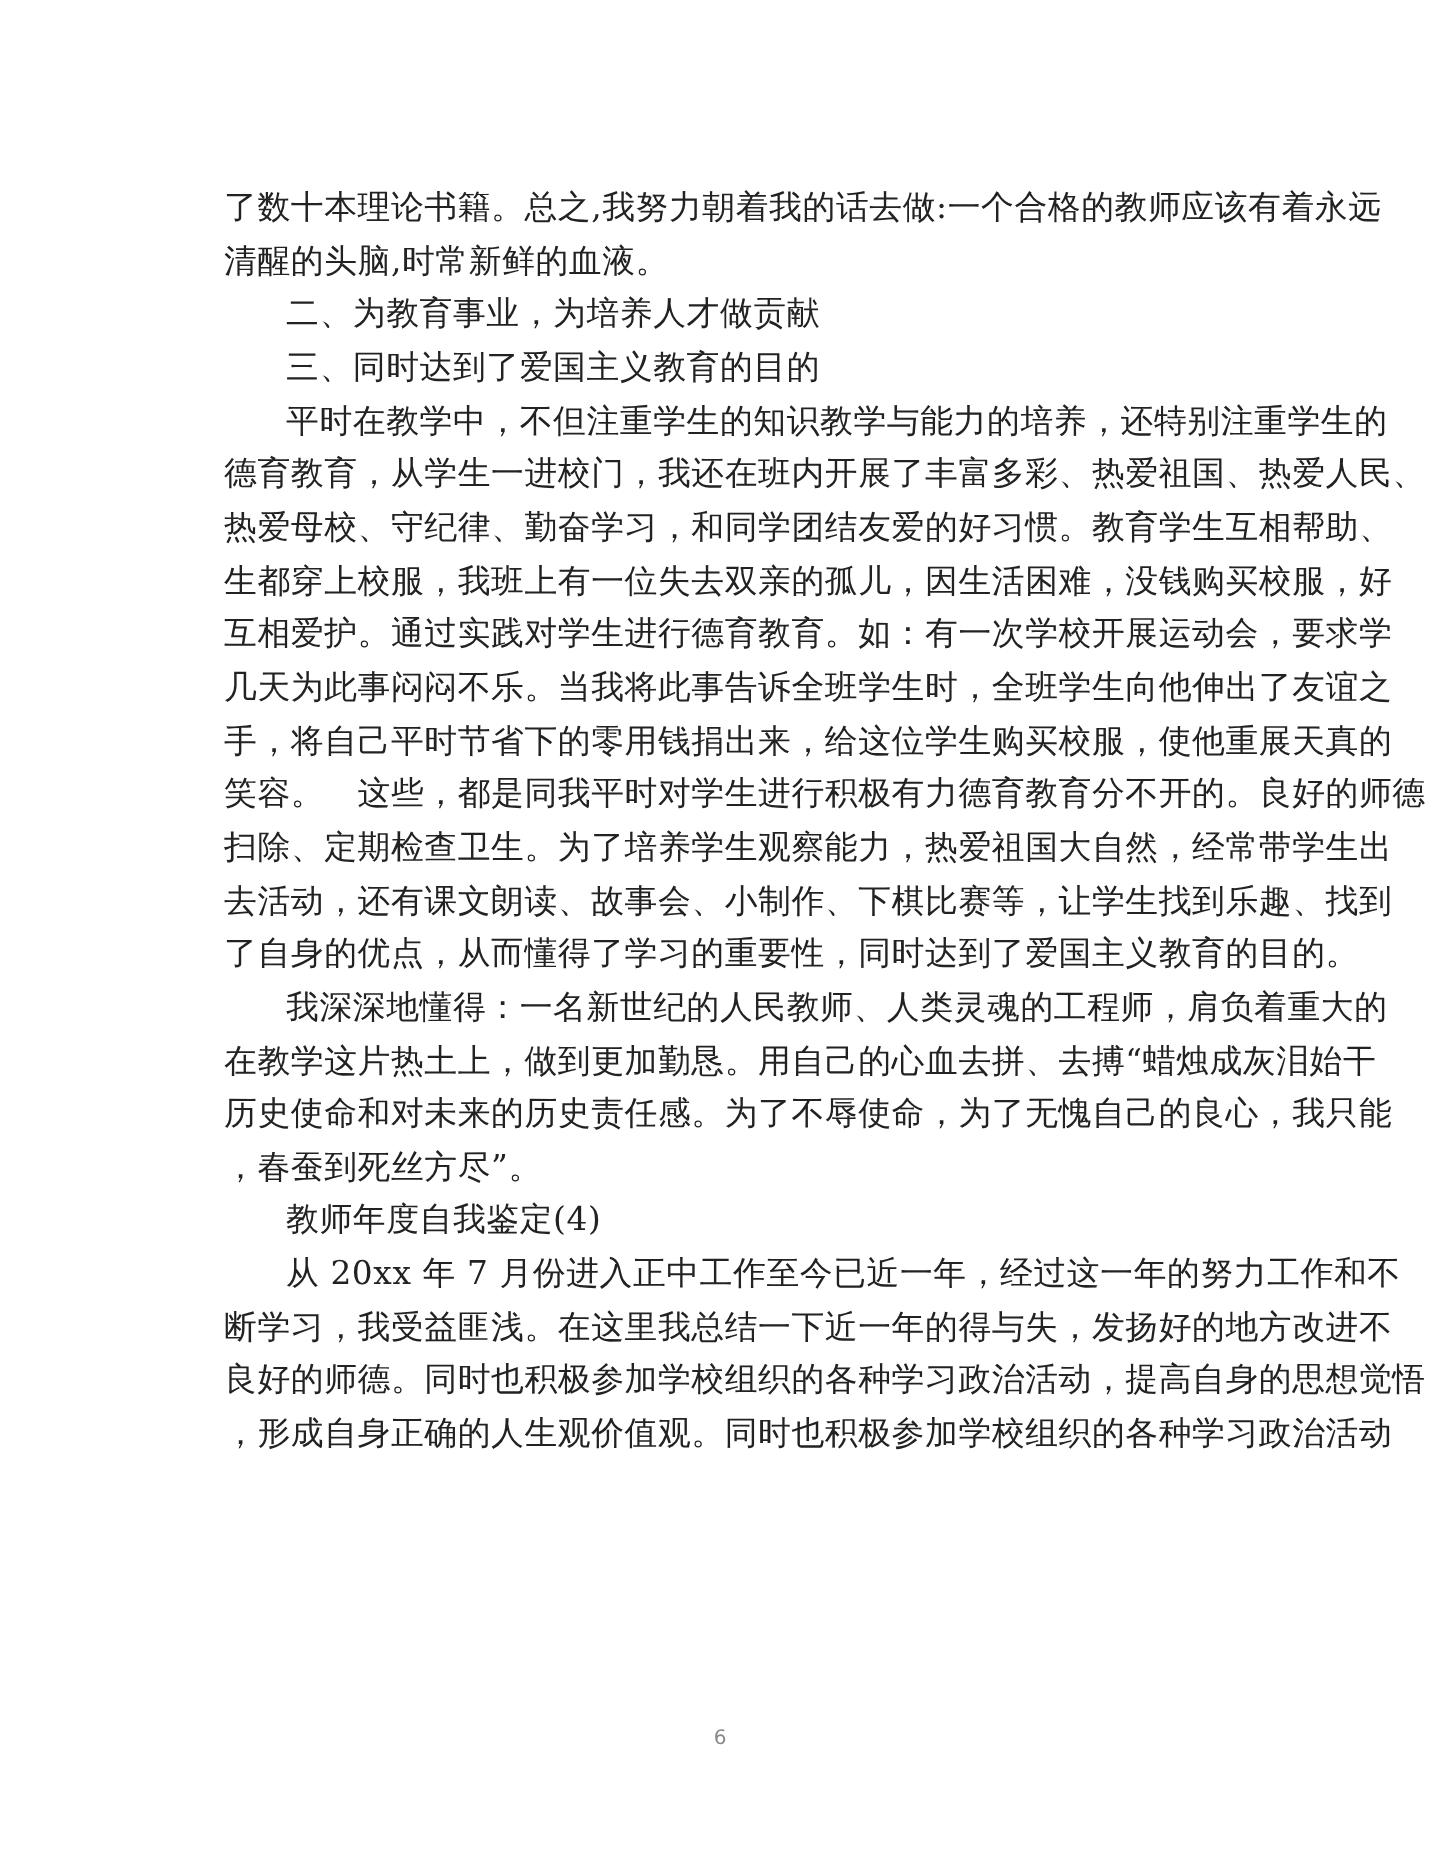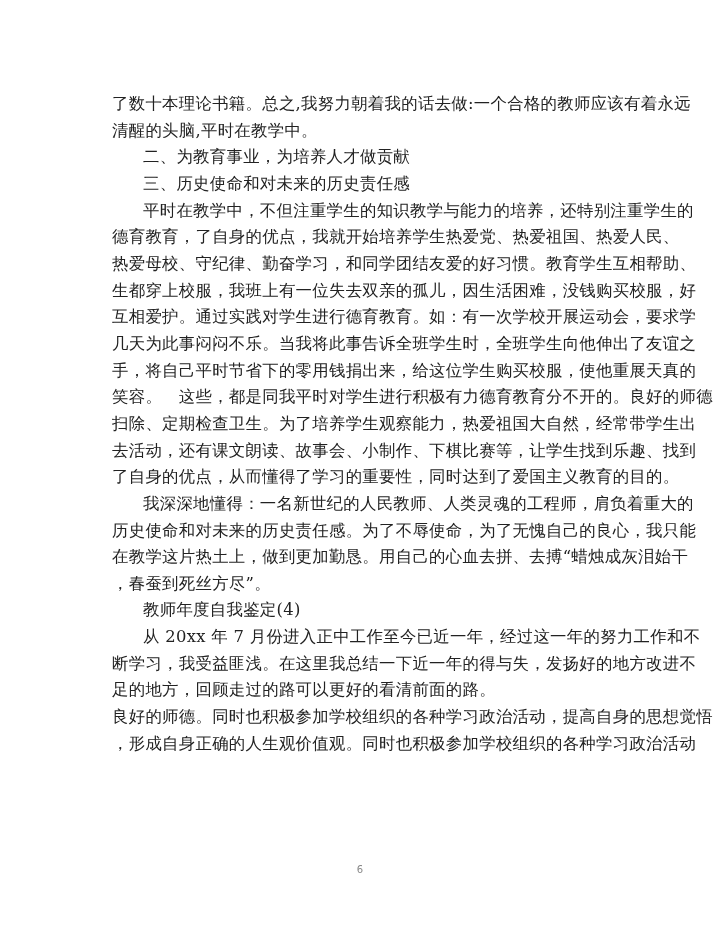--- a/index.html
+++ b/index.html
@@ -50,39 +50,38 @@
       color: #888888;
       font-family: "DejaVu Sans", sans-serif;
     }
   </style>
 </head>
 <body>
 
 <div class="page">
   <div class="body-text">
     <div class="line">了数十本理论书籍。总之,我努力朝着我的话去做:一个合格的教师应该有着永远</div>
-    <div class="line">清醒的头脑,平时在教学中。</div>
+    <div class="line">清醒的头脑,时常新鲜的血液。</div>
     <div class="line indent">二、为教育事业，为培养人才做贡献</div>
-    <div class="line indent">三、历史使命和对未来的历史责任感</div>
+    <div class="line indent">三、同时达到了爱国主义教育的目的</div>
     <div class="line indent">平时在教学中，不但注重学生的知识教学与能力的培养，还特别注重学生的</div>
-    <div class="line">德育教育，了自身的优点，我就开始培养学生热爱党、热爱祖国、热爱人民、</div>
+    <div class="line">德育教育，从学生一进校门，我还在班内开展了丰富多彩、热爱祖国、热爱人民、</div>
     <div class="line">热爱母校、守纪律、勤奋学习，和同学团结友爱的好习惯。教育学生互相帮助、</div>
     <div class="line">生都穿上校服，我班上有一位失去双亲的孤儿，因生活困难，没钱购买校服，好</div>
     <div class="line">互相爱护。通过实践对学生进行德育教育。如：有一次学校开展运动会，要求学</div>
     <div class="line">几天为此事闷闷不乐。当我将此事告诉全班学生时，全班学生向他伸出了友谊之</div>
     <div class="line">手，将自己平时节省下的零用钱捐出来，给这位学生购买校服，使他重展天真的</div>
     <div class="line">笑容。　这些，都是同我平时对学生进行积极有力德育教育分不开的。良好的师德</div>
     <div class="line">扫除、定期检查卫生。为了培养学生观察能力，热爱祖国大自然，经常带学生出</div>
     <div class="line">去活动，还有课文朗读、故事会、小制作、下棋比赛等，让学生找到乐趣、找到</div>
     <div class="line">了自身的优点，从而懂得了学习的重要性，同时达到了爱国主义教育的目的。</div>
     <div class="line indent">我深深地懂得：一名新世纪的人民教师、人类灵魂的工程师，肩负着重大的</div>
+    <div class="line">在教学这片热土上，做到更加勤恳。用自己的心血去拼、去搏“蜡烛成灰泪始干</div>
     <div class="line">历史使命和对未来的历史责任感。为了不辱使命，为了无愧自己的良心，我只能</div>
-    <div class="line">在教学这片热土上，做到更加勤恳。用自己的心血去拼、去搏“蜡烛成灰泪始干</div>
     <div class="line">，春蚕到死丝方尽”。</div>
     <div class="line indent">教师年度自我鉴定(4)</div>
     <div class="line indent">从 20xx 年 7 月份进入正中工作至今已近一年，经过这一年的努力工作和不</div>
     <div class="line">断学习，我受益匪浅。在这里我总结一下近一年的得与失，发扬好的地方改进不</div>
-    <div class="line">足的地方，回顾走过的路可以更好的看清前面的路。</div>
     <div class="line">良好的师德。同时也积极参加学校组织的各种学习政治活动，提高自身的思想觉悟</div>
     <div class="line">，形成自身正确的人生观价值观。同时也积极参加学校组织的各种学习政治活动</div>
   </div>
   <div class="page-number">6</div>
 </div>
 
 </body></html>

